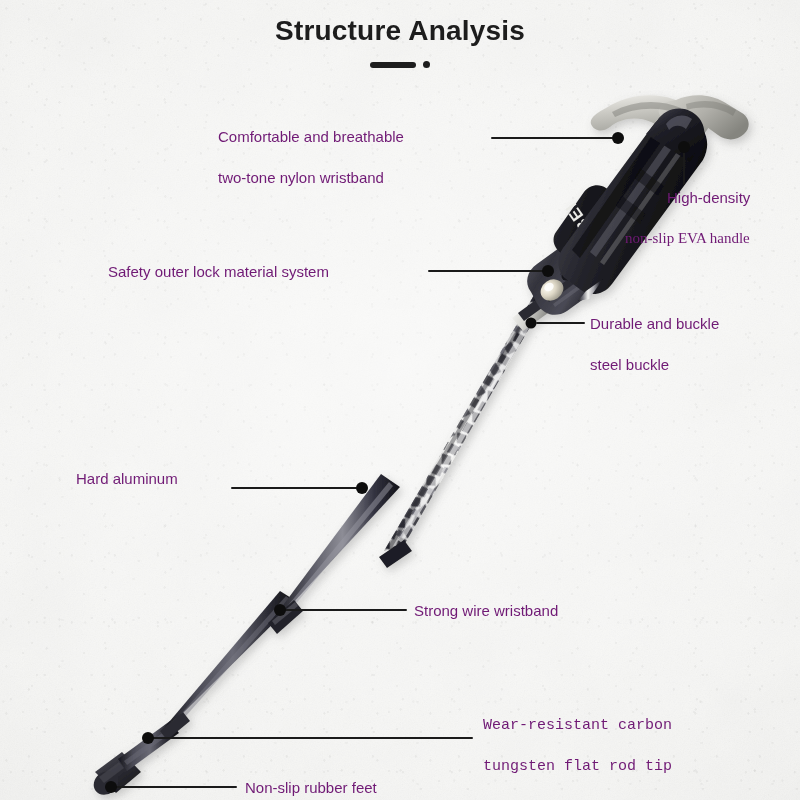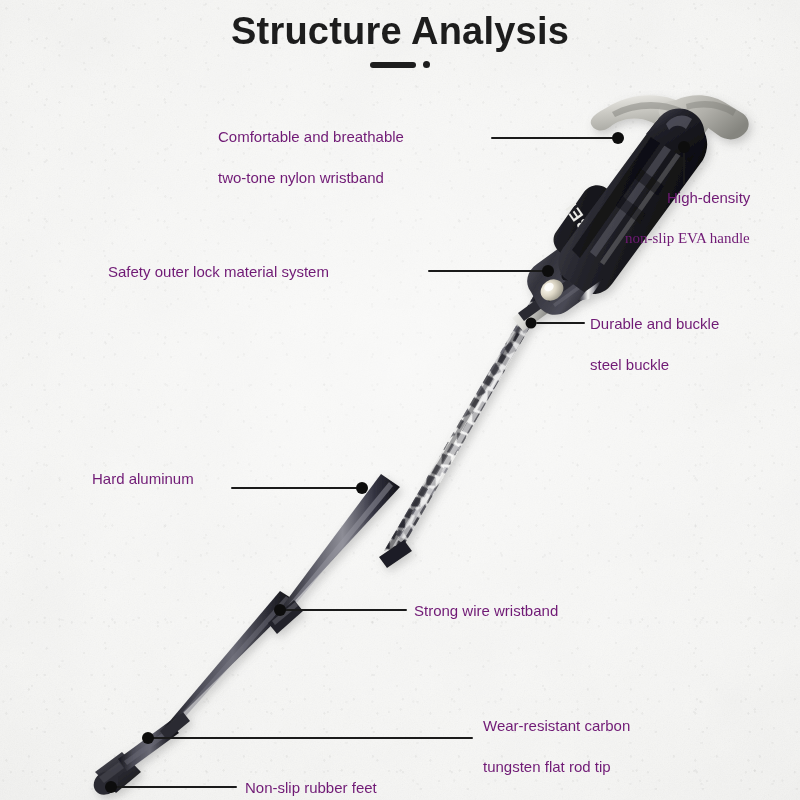--- a/index.html
+++ b/index.html
@@ -63,21 +63,21 @@
 
   
   .title-block {
     position: absolute;
     top: 10px;
     left: 0;
     width: 800px;
     text-align: center;
   }
   .title-text {
-    font-size: 38px;
+    font-size: 28px;
     font-weight: bold;
     color: #1d1d1d;
     letter-spacing: .2px;
     line-height: 42px;
   }
   .title-rule {
     margin-top: 9px;
     display: flex;
     align-items: center;
     justify-content: center;
@@ -418,29 +418,29 @@
 
   <div class="callout" style="left:108px; top:254px;">
     <div>Safety outer lock material system</div>
   </div>
 
   <div class="callout two-line" style="left:590px; top:303px;">
     <div>Durable and buckle</div>
     <div>steel buckle</div>
   </div>
 
-  <div class="callout two-line" style="left:92px; top:458px;">
+  <div class="callout two-line" style="left:76px; top:458px;">
     <div>Hard aluminum</div>
   </div>
 
   <div class="callout" style="left:414px; top:593px;">
     <div>Strong wire wristband</div>
   </div>
 
-  <div class="callout two-line" style="left:483px; top:705px;">
+  <div class="callout two-line" style="left:483px; top:705px;font-family:Liberation Mono, monospace;">
     <div>Wear-resistant carbon</div>
     <div>tungsten flat rod tip</div>
   </div>
 
   <div class="callout" style="left:245px; top:770px;">
     <div>Non-slip rubber feet</div>
   </div>
 
 </div>
 

